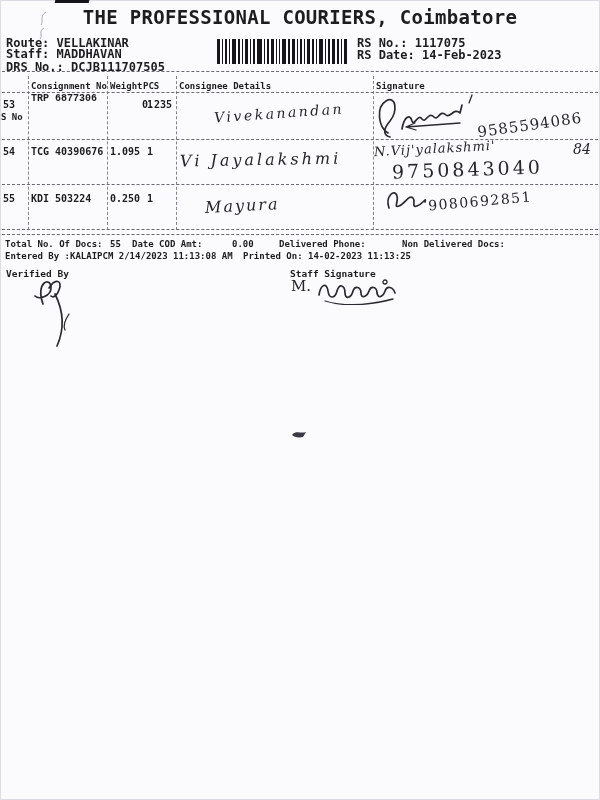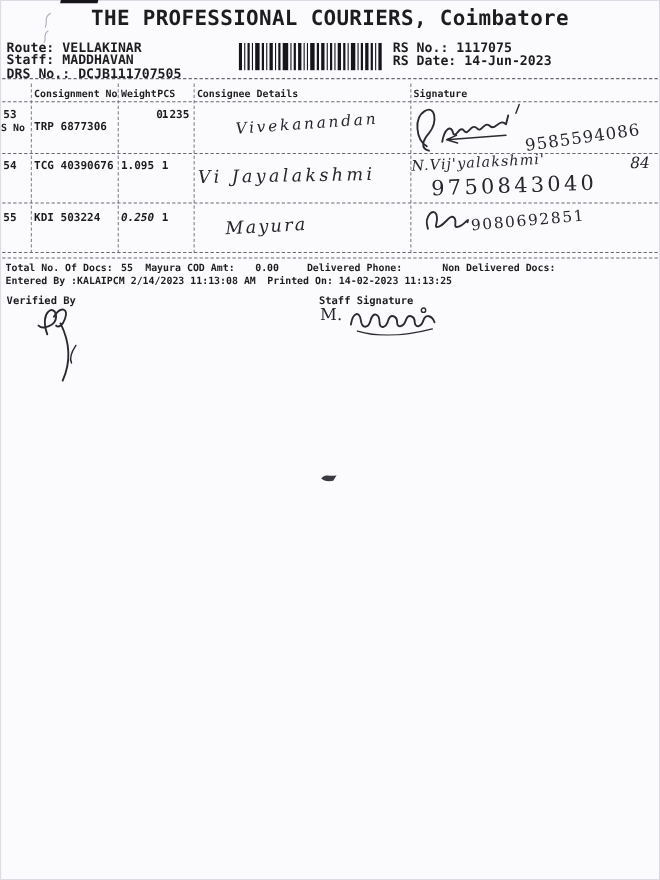--- a/index.html
+++ b/index.html
@@ -71,39 +71,39 @@
       <rect x="108" y="0" width="1" height="25"></rect>
         <rect x="111" y="0" width="2" height="25"></rect>
       <rect x="115" y="0" width="3" height="25"></rect>
         <rect x="120" y="0" width="2" height="25"></rect>
       <rect x="124" y="0" width="1" height="25"></rect>
         <rect x="127" y="0" width="3" height="25"></rect>
     </g>
   </svg>
 
   <div class="abs mono-b meta" style="left:357px;top:36px;"><span>RS No.:</span> <span>1117075</span></div>
-  <div class="abs mono-b meta" style="left:357px;top:48px;"><span>RS Date:</span> <span>14-Jun-2023</span></div>
+  <div class="abs mono-b meta" style="left:357px;top:48px;"><span>RS Date:</span> <span>14-Feb-2023</span></div>
 
   <div class="abs hline" style="top:71px;"></div>
 
   <div class="abs vline" style="left:28px;"></div>
   <div class="abs vline" style="left:107px;"></div>
   <div class="abs vline" style="left:176px;"></div>
   <div class="abs vline" style="left:373px;"></div>
 
   <div class="abs mono-b th" style="left:1px;top:81px;margin-top:31px;">S No</div>
   <div class="abs mono-b th" style="left:31px;top:81px;">Consignment No</div>
   <div class="abs mono-b th" style="left:110px;top:81px;">Weight</div>
   <div class="abs mono-b th" style="left:143px;top:81px;">PCS</div>
   <div class="abs mono-b th" style="left:179px;top:81px;">Consignee Details</div>
   <div class="abs mono-b th" style="left:376px;top:81px;">Signature</div>
   <div class="abs hline" style="top:92px;"></div>
 
   <div class="abs mono-b td" style="left:3px;top:99px;">53</div>
-  <div class="abs mono-b td" style="left:31px;top:110px;">TRP 6877306</div>
+  <div class="abs mono-b td" style="left:31px;top:93px;font-family:Liberation Mono, monospace;">TRP 6877306</div>
   <div class="abs mono-b td" style="left:110px;top:99px;margin-left:32px;">0.235</div>
   <div class="abs mono-b td" style="left:147px;top:99px;">1</div>
   <div class="abs hand" style="left:214px;top:105px;font-size:14px;letter-spacing:2.5px;transform:rotate(-4deg);">Vivekanandan</div>
   <svg class="abs" style="left:374px;top:93px;" width="135" height="48" viewBox="0 0 135 48">
     <path class="sig-stroke" d="M14,40 C4,34 2,14 12,8 C22,2 24,18 16,28 C10,35 8,42 16,44"></path>
     <path class="sig-stroke" d="M28,36 C30,24 36,20 38,28 C40,34 44,20 48,26 C52,31 54,18 60,24 C64,28 66,16 72,22 C76,26 80,14 86,20 L88,12"></path>
     <path class="sig-thin" d="M95,10 L98,2"></path>
     <path class="sig-thin" d="M32,34 L86,30 M32,34 L41,30 M32,34 L42,37"></path>
   </svg>
   <div class="abs hand-num" style="left:477px;top:116px;font-size:15px;letter-spacing:1px;transform:rotate(-8deg);">9585594086</div>
@@ -114,34 +114,34 @@
   <div class="abs mono-b td" style="left:110px;top:146px;">1.095</div>
   <div class="abs mono-b td" style="left:147px;top:146px;">1</div>
   <div class="abs hand" style="left:180px;top:150px;font-size:16px;letter-spacing:3px;transform:rotate(-1deg);">Vi Jayalakshmi</div>
   <div class="abs hand" style="left:374px;top:141px;font-size:13px;letter-spacing:1px;transform:rotate(-3deg);">N.Vij'yalakshmi'</div>
   <div class="abs hand" style="left:573px;top:141px;font-size:14px;">84</div>
   <div class="abs hand-num" style="left:392px;top:158px;font-size:19px;letter-spacing:3px;transform:rotate(-2deg);">9750843040</div>
   <div class="abs hline" style="top:184px;"></div>
 
   <div class="abs mono-b td" style="left:3px;top:193px;">55</div>
   <div class="abs mono-b td" style="left:31px;top:193px;">KDI 503224</div>
-  <div class="abs mono-b td" style="left:110px;top:193px;font-style:italic;">0.250</div>
+  <div class="abs mono-b td" style="left:110px;top:193px;">0.250</div>
   <div class="abs mono-b td" style="left:147px;top:193px;">1</div>
   <div class="abs hand" style="left:205px;top:196px;font-size:16px;letter-spacing:2px;transform:rotate(-3deg);">Mayura</div>
   <svg class="abs" style="left:383px;top:186px;" width="48" height="30" viewBox="0 0 48 30">
     <path class="sig-stroke" d="M6,22 C2,10 12,2 14,10 C16,16 10,22 16,20 C22,18 26,8 30,12 C33,15 28,22 34,20 C40,18 44,10 42,16"></path>
   </svg>
   <div class="abs hand-num" style="left:428px;top:193px;font-size:14px;letter-spacing:1.5px;transform:rotate(-5deg);">9080692851</div>
 
   <div class="abs hline" style="top:229px;"></div>
   <div class="abs hline" style="top:234px;"></div>
 
   <div class="abs mono-b foot" style="left:5px;top:239px;">Total No. Of Docs:</div>
   <div class="abs mono-b foot" style="left:110px;top:239px;">55</div>
-  <div class="abs mono-b foot" style="left:132px;top:239px;">Mayura COD Amt:</div>
+  <div class="abs mono-b foot" style="left:132px;top:239px;">Date COD Amt:</div>
   <div class="abs mono-b foot" style="left:232px;top:239px;">0.00</div>
   <div class="abs mono-b foot" style="left:279px;top:239px;">Delivered Phone:</div>
   <div class="abs mono-b foot" style="left:402px;top:239px;">Non Delivered Docs:</div>
 
   <div class="abs mono-b foot" style="left:5px;top:251px;">Entered By :KALAIPCM 2/14/2023 11:13:08 AM</div>
   <div class="abs mono-b foot" style="left:243px;top:251px;">Printed On: 14-02-2023 11:13:25</div>
 
   <div class="abs mono-b foot" style="left:6px;top:268px;font-size:9.5px;">Verified By</div>
   <div class="abs mono-b foot" style="left:290px;top:268px;font-size:9.5px;">Staff Signature</div>
 

